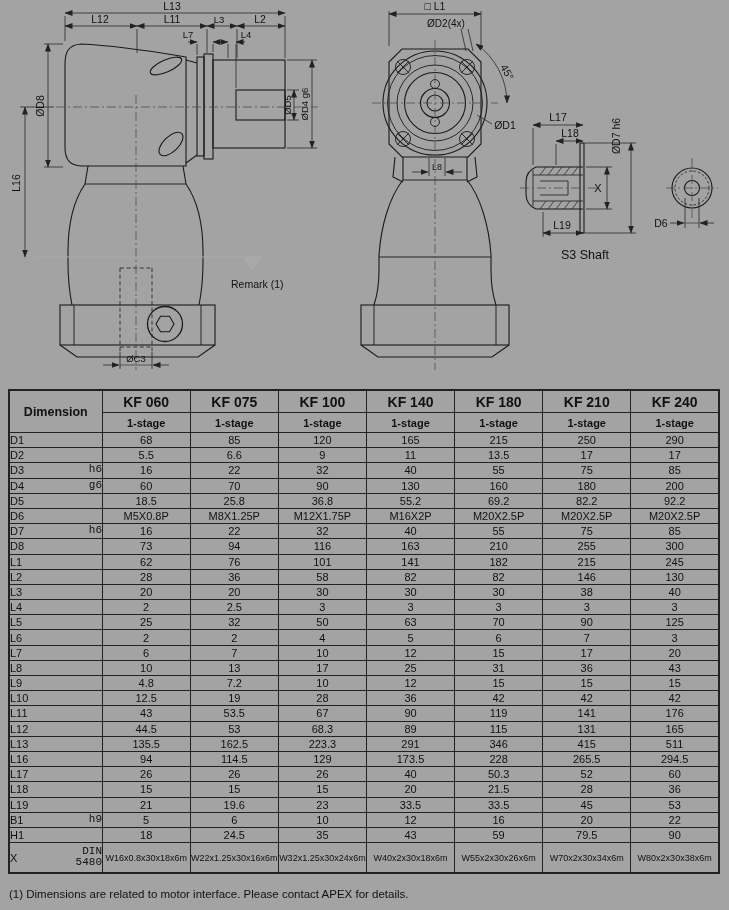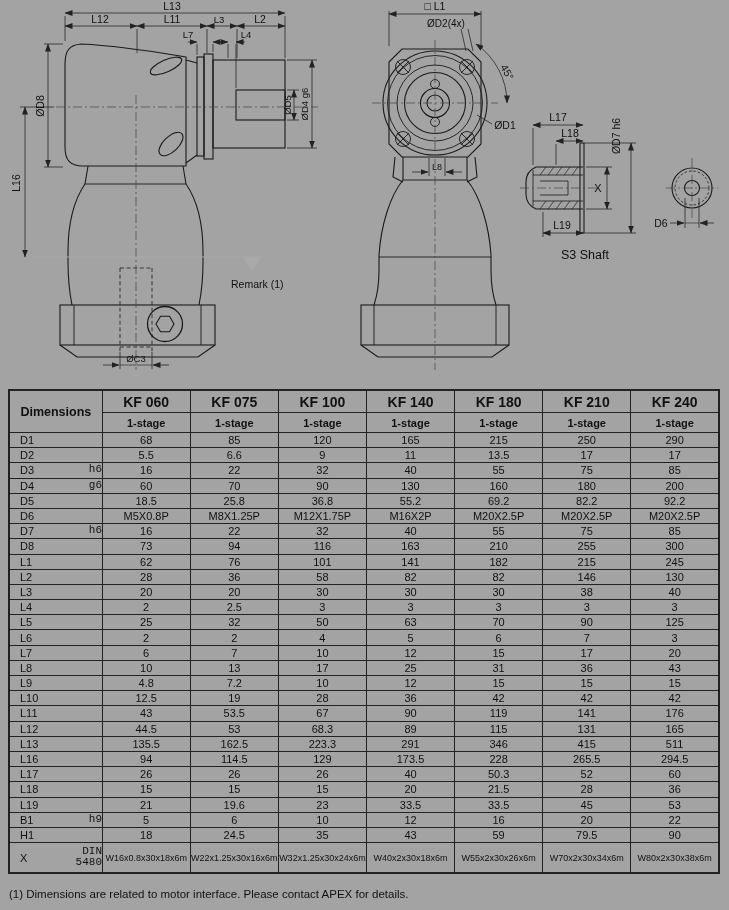--- a/index.html
+++ b/index.html
@@ -5,21 +5,21 @@
   html,body{margin:0;padding:0;background:#fff;}
   .page{width:729px;height:910px;background:#a3a3a3;font-family:"Liberation Sans",sans-serif;color:#111;overflow:hidden;}
   .drawings{display:block;}
   svg text{font-family:"Liberation Sans",sans-serif;fill:#111;}
   table.dims{border-collapse:collapse;table-layout:fixed;width:712px;margin:3px 0 0 8px;border:2px solid #222;}
   table.dims th,table.dims td{border:1px solid #222;text-align:center;vertical-align:middle;overflow:hidden;white-space:nowrap;padding:0;}
   th.kfh{height:21px;font-size:14px;font-weight:bold;}
   th.dimh{font-size:12.5px;font-weight:bold;}
   th.sth{height:19px;font-size:11px;font-weight:bold;}
   tbody td{height:14.2px;font-size:11px;}
-  tbody td.lab{text-align:left;padding-left:10px;position:relative;}
+  tbody td.lab{text-align:left;padding-left:0;position:relative;}
   .rtol{position:absolute;left:54px;top:50%;transform:translateY(-50%);width:38px;text-align:right;line-height:1.05;font-size:11px;font-family:Liberation Mono, monospace;}
   tr.xrow td{height:29px;font-size:9px;}
   tr.xrow td.lab{font-size:11px;}
   .footnote{margin:14px 12px 0 9px;font-size:11.5px;color:#111;}
 </style>
 </head>
 <body>
 
 <div class="page">
 
@@ -292,21 +292,21 @@
     <col style="width:88px">
         <col style="width:88px">
         <col style="width:88px">
         <col style="width:88px">
     <col style="width:88px">
         <col style="width:88px">
         <col style="width:88px">
   </colgroup>
   <thead>
         <tr>
-          <th rowspan="2" class="dimh">Dimensions</th>
+          <th rowspan="2" class="dimh">Dimension</th>
           <th class="kfh">KF 060</th>
           <th class="kfh">KF 075</th>
           <th class="kfh">KF 100</th>
           <th class="kfh">KF 140</th>
           <th class="kfh">KF 180</th>
           <th class="kfh">KF 210</th>
           <th class="kfh">KF 240</th>
         </tr>
         <tr>
           <th class="sth">1-stage</th>

